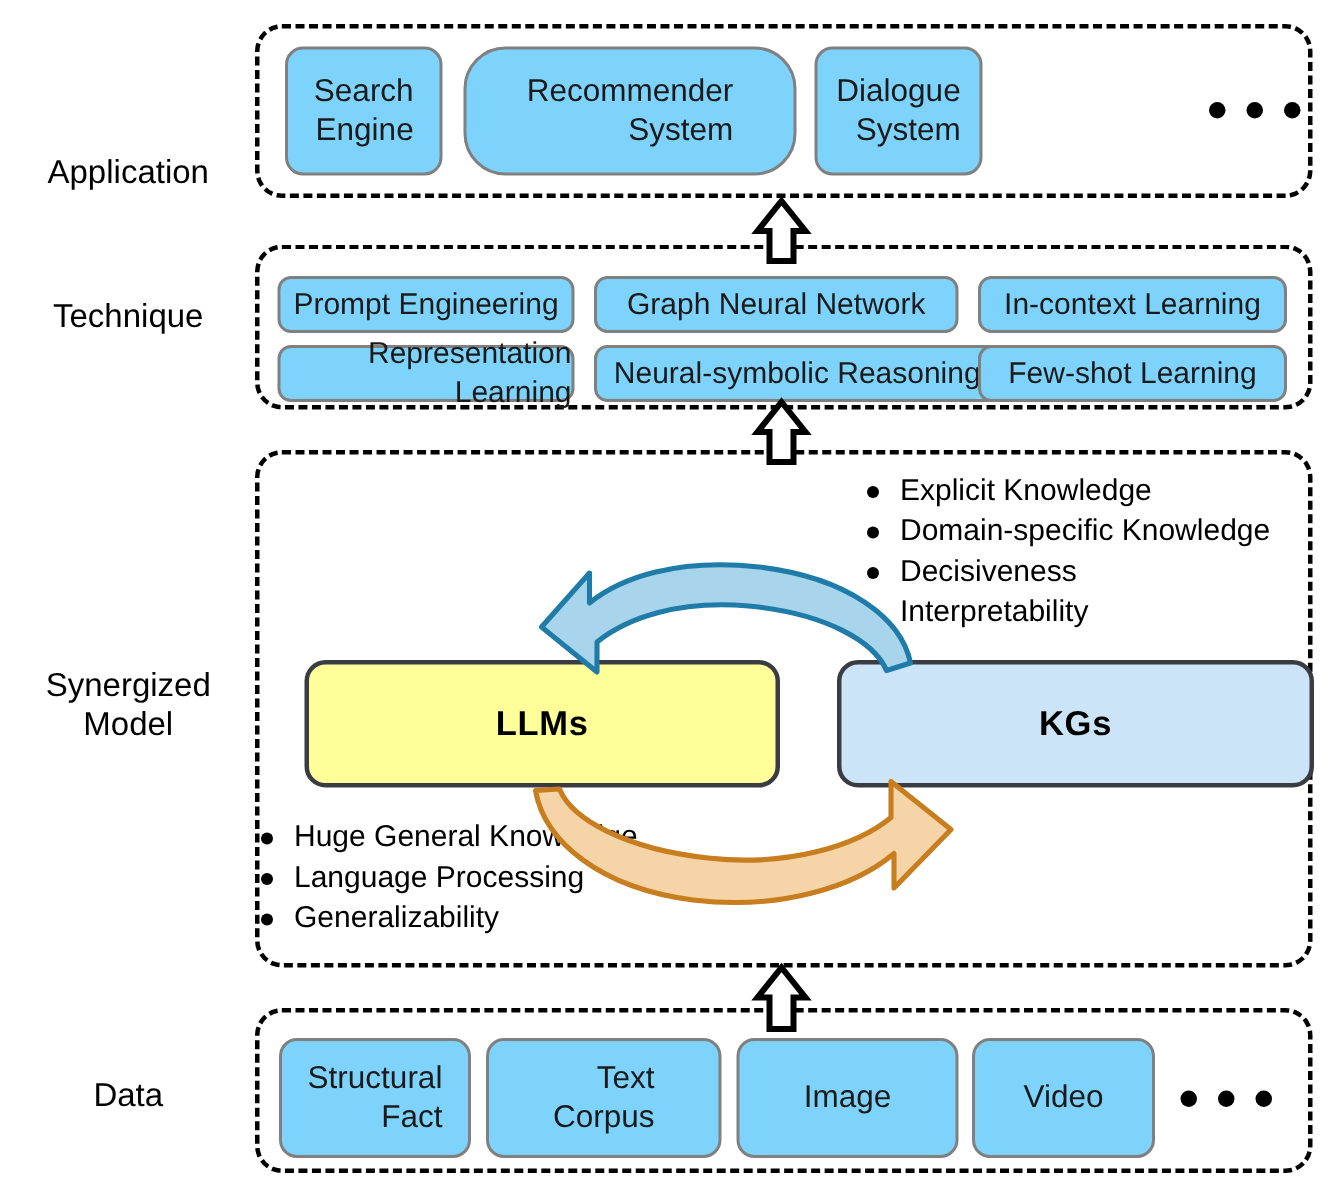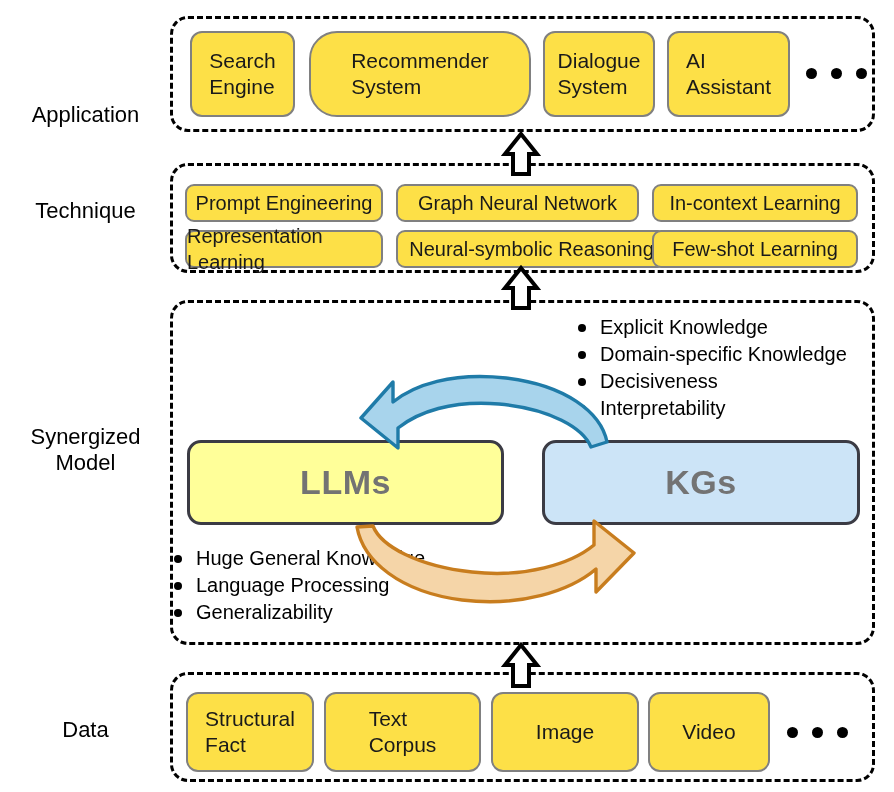--- a/index.html
+++ b/index.html
@@ -36,27 +36,27 @@
     box-sizing: border-box;
     border: 3px dashed #000000;
     border-radius: 18px;
     background: transparent;
   }
 
   
   .chip {
     position: absolute;
     box-sizing: border-box;
-    background: #fde047;
+    background: #7dd3fc;
     border: 2.5px solid #808080;
     border-radius: 12px;
     display: flex;
     align-items: center;
     justify-content: center;
-    text-align: left;
+    text-align: right;
     color: #1a1a1a;
     font-size: 21px;
     line-height: 26px;
     white-space: pre-line;
   }
   .chip.small-text { font-size: 16px; }
   .chip.tech {
     border-radius: 9px;
     font-size: 20px;
     border-width: 2.5px;
@@ -79,24 +79,25 @@
 
   
   .model-box {
     position: absolute;
     box-sizing: border-box;
     border: 3.5px solid #3b3b44;
     border-radius: 14px;
     display: flex;
     align-items: center;
     justify-content: center;
-    font-size: 34px;
+    font-size: 23px;
     font-weight: bold;
-    color: #737373;
+    color: #000000;
     letter-spacing: 0.5px;
+    margin-left: 16px;
   }
   #llms-box { background: #ffff99; }
   #kgs-box  { background: #cce4f7; }
 
   
   .bullets {
     position: absolute;
     margin: 0;
     padding: 0;
     list-style: none;
@@ -141,22 +142,20 @@
 
   <div class="chip" style="left:190px; top:31px; width:105px; height:86px;">Search
 Engine</div>
 
   <div class="chip" style="left:309px; top:31px; width:222px; height:86px;border-radius:28px;">Recommender
 System</div>
 
   <div class="chip" style="left:543px; top:31px; width:112px; height:86px;">Dialogue
 System</div>
 
-  <div class="chip" style="left:667px; top:31px; width:123px; height:86px;">AI
-Assistant</div>
 
   <div class="ellipsis" style="left:806px; top:68px;">
     <i></i>
     <i></i>
     <i></i>
   </div>
 
   <div class="layer-label" style="left:8px; top:198px; width:155px;">Technique</div>
 
   <div class="dash-box" style="left:170px; top:163px; width:705px; height:110px;"></div>
@@ -166,21 +165,21 @@
   <div class="chip tech" style="left:396px; top:184px; width:243px; height:38px;">Graph Neural Network</div>
 
   <div class="chip tech" style="left:652px; top:184px; width:206px; height:38px;">In-context Learning</div>
 
   <div class="chip tech small-text" style="left:185px; top:230px; width:198px; height:38px;">Representation Learning</div>
 
   <div class="chip tech" style="left:396px; top:230px; width:271px; height:38px;">Neural-symbolic Reasoning</div>
 
   <div class="chip tech" style="left:652px; top:230px; width:206px; height:38px;">Few-shot Learning</div>
 
-  <div class="layer-label" style="left:8px; top:424px; width:155px;">Synergized
+  <div class="layer-label" style="left:8px; top:444px; width:155px;">Synergized
 Model</div>
 
   <div class="dash-box" style="left:170px; top:300px; width:705px; height:345px;"></div>
 
   <ul class="bullets" style="left:572px; top:314px;">
     <li>Explicit Knowledge</li>
     <li>Domain-specific Knowledge</li>
     <li>Decisiveness</li>
     <li>Interpretability</li>
   </ul>

